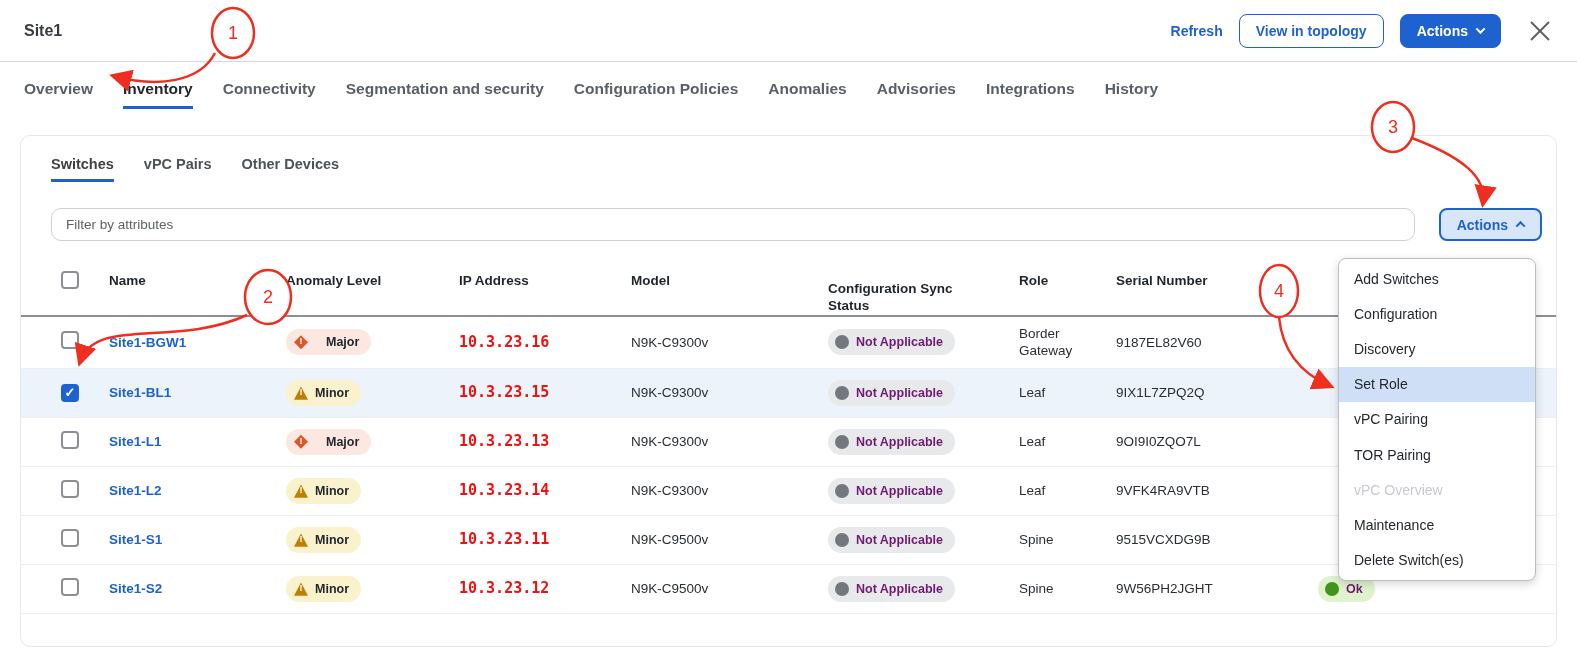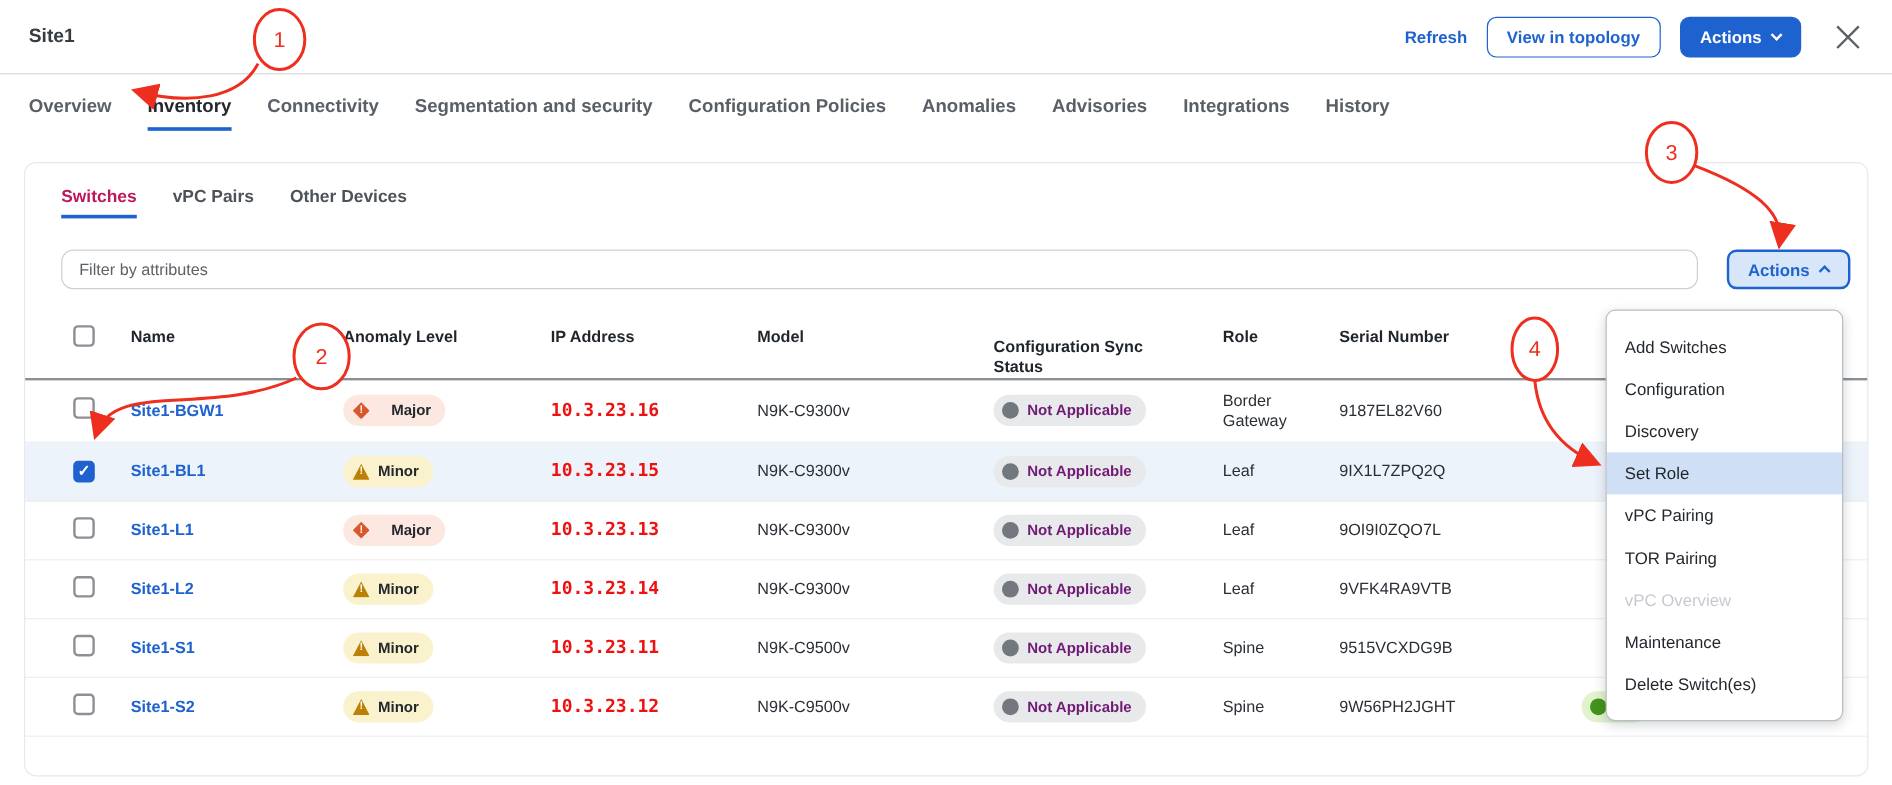--- a/index.html
+++ b/index.html
@@ -27,21 +27,21 @@
   .tab { font-size:15.5px; font-weight:bold; color:#595f66; padding-bottom:8px;
     border-bottom:3px solid transparent; cursor:pointer; white-space:nowrap; }
   .tab[data-active="true"] { color:#23282e; border-bottom-color:#1e62d0; }
 
   
   .card { position:absolute; left:20px; top:135px; width:1537px; height:512px;
     border:1px solid #e6e8eb; border-radius:10px; background:#fff; }
   .subtabs { display:flex; gap:30px; margin:20px 0 0 30px; }
   .subtab { font-size:14.5px; font-weight:bold; color:#4c5258; padding-bottom:7px;
     border-bottom:3px solid transparent; cursor:pointer; }
-  .subtab[data-active="true"] { color:#be185d; border-bottom-color:#1e62d0; }
+  .subtab[data-active="true"] { color:#404040; border-bottom-color:#1e62d0; }
 
   .filter-row { display:flex; align-items:center; margin:26px 14px 0 30px; gap:24px; }
   .filter-input { flex:1; height:33px; border:1px solid #ccd0d5; border-radius:10px;
     padding:0 14px; font-size:13.5px; font-family:"Liberation Sans",sans-serif; color:#2a2f35; }
   .filter-input::placeholder { color:#5c6267; }
   .btn-actions-table { height:33px; background:#d8e6fa; border:2px solid #1e62d0; color:#1e62d0; }
 
   
   .table { margin-top:8px; }
   .thead-row, .trow { display:flex; align-items:center; padding-left:40px; }
@@ -76,21 +76,21 @@
   .pill-na { background:#e7e9ea; }
   .pill-ok { background:#e1f3cd; }
   .dot { width:14px; height:14px; border-radius:50%; }
   .dot-gray { background:#73787e; }
   .dot-green { background:#41941a; }
   .pill:empty, .pill.hidden { display:none; }
 
   
   .menu { position:absolute; left:1338px; top:258px; width:198px; background:#fff;
     border:1px solid #b9bec4; border-radius:8px; box-shadow:0 3px 10px rgba(20,30,40,.18);
-    padding:12px 0; z-index:5; overflow:hidden; }
+    padding:2px 0; z-index:5; overflow:hidden; }
   .menu-item { height:35.2px; display:flex; align-items:center; padding:0 15px;
     font-size:14px; color:#23282e; cursor:pointer; }
   .menu-item[data-state="highlighted"] { background:#cfe0f6; }
   .menu-item[data-state="disabled"] { color:#c6cacf; cursor:default; }
 
   
   .annotations { position:absolute; inset:0; z-index:10; pointer-events:none; }
   .ann-num { fill:#ee2e1e; font-family:"Liberation Sans",sans-serif; font-size:18px; }
 </style>
 </head>

